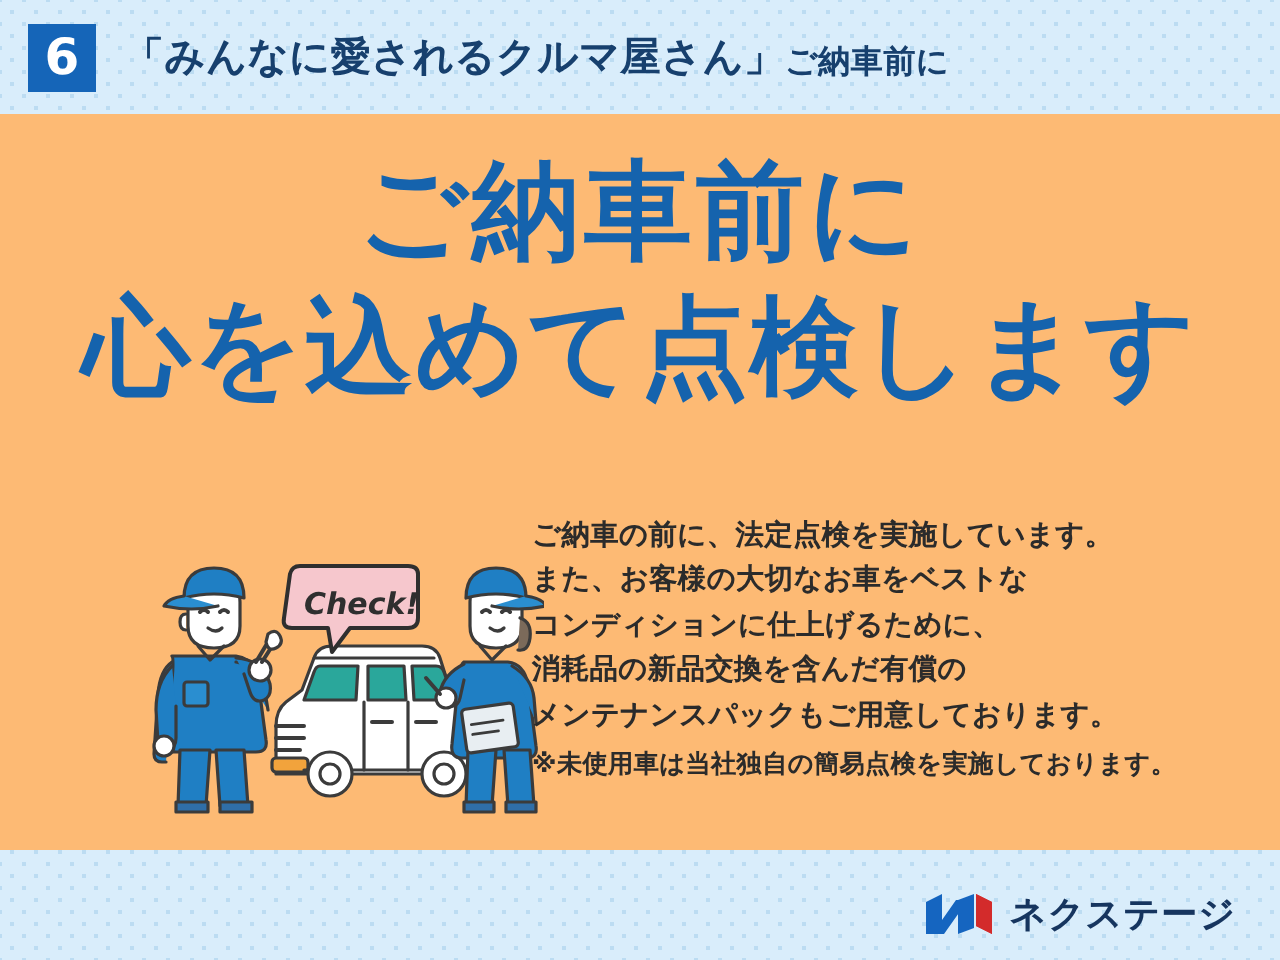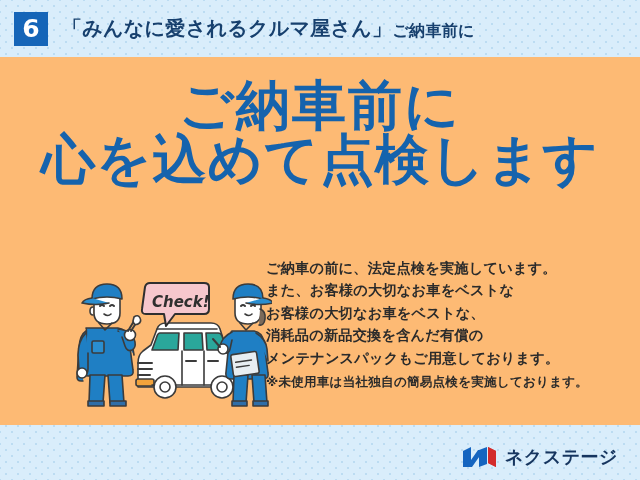--- a/index.html
+++ b/index.html
@@ -43,21 +43,21 @@
   }
 
   
   .headline{
     position:absolute;left:0;top:22px;width:640px;
     text-align:center;color:#1563ad;
     font-weight:bold;line-height:1.0;
     font-family:"DejaVu Sans","Liberation Sans",sans-serif;
   }
   .hl1{font-size:54px;letter-spacing:2px;display:block;}
-  .hl2{font-size:54px;letter-spacing:1px;display:block;}
+  .hl2{font-size:54px;letter-spacing:1px;display:block;margin-top:14px;}
 
   
   .bodytext{
     position:absolute;left:266px;top:200px;width:360px;
     color:#2b2b2b;font-weight:bold;font-size:14.2px;line-height:1.58;
     font-family:"DejaVu Sans","Liberation Sans",sans-serif;
     letter-spacing:0.2px;
   }
   .bodytext .line{display:block;white-space:nowrap;}
   .bodytext .note{display:block;white-space:nowrap;font-size:12.6px;margin-top:3px;}
@@ -203,21 +203,21 @@
           </g>
         </g>
 
         <text x="80" y="42" font-family="DejaVu Sans, sans-serif" font-size="15" font-style="italic" font-weight="bold" fill="#2f2f2f">Check!</text>
       </svg>
     </div>
 
     <div class="bodytext">
       <span class="line">ご納車の前に、法定点検を実施しています。</span>
       <span class="line">また、お客様の大切なお車をベストな</span>
-      <span class="line">お客様の大切なお車をベストな、</span>
+      <span class="line">コンディションに仕上げるために、</span>
       <span class="line">消耗品の新品交換を含んだ有償の</span>
       <span class="line">メンテナンスパックもご用意しております。</span>
       <span class="note">※未使用車は当社独自の簡易点検を実施しております。</span>
     </div>
 
   </div>
 
   <div class="footer">
     <div class="logo">
       <svg class="logo-mark" viewBox="0 0 36 22" xmlns="http://www.w3.org/2000/svg">

